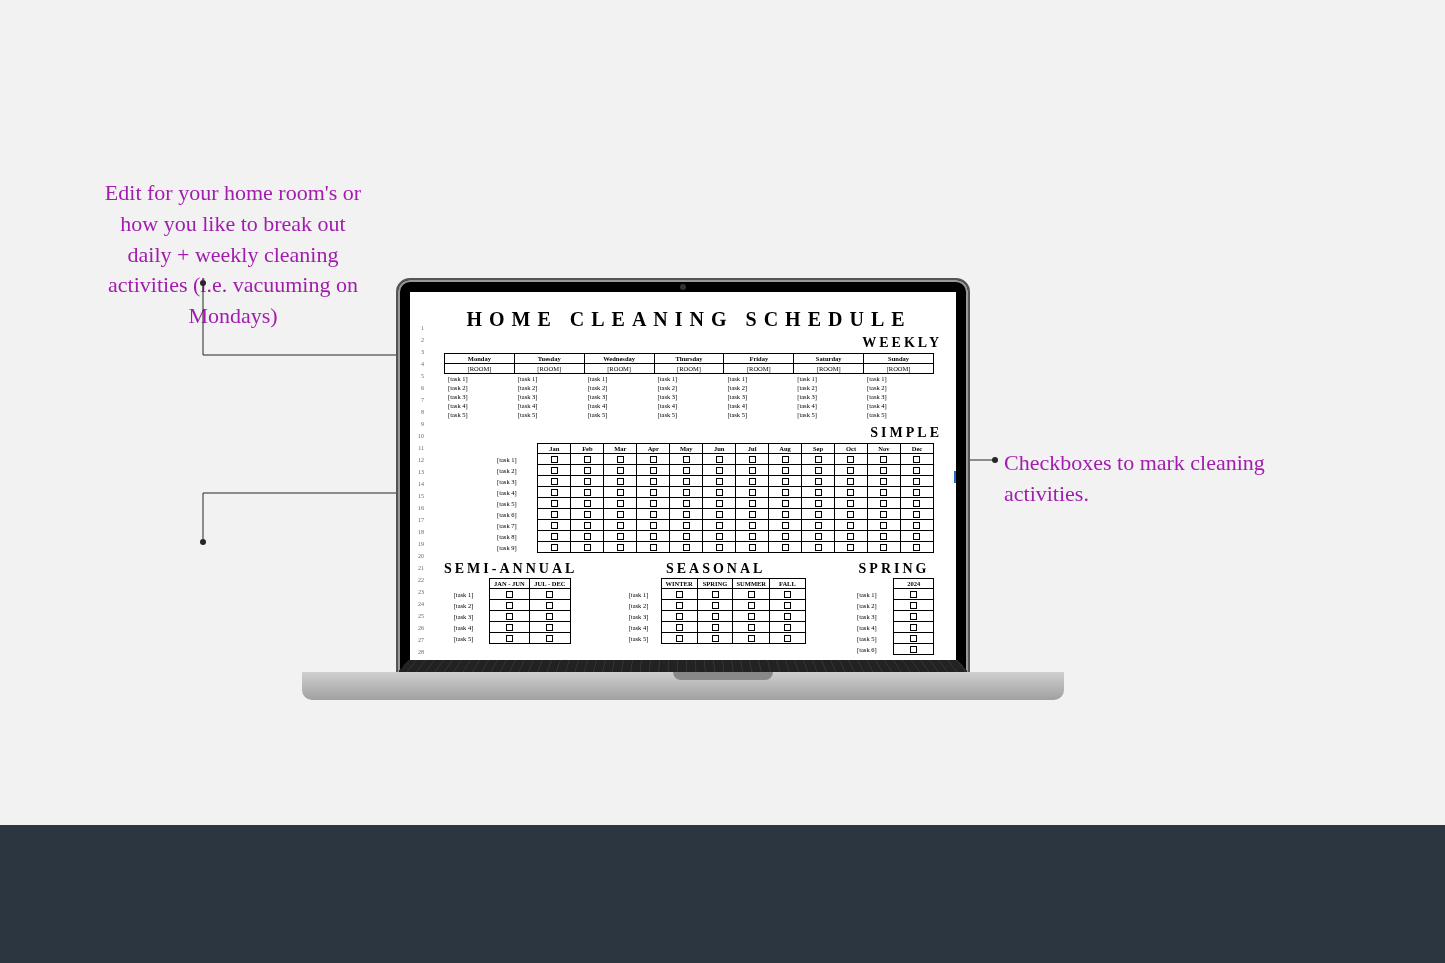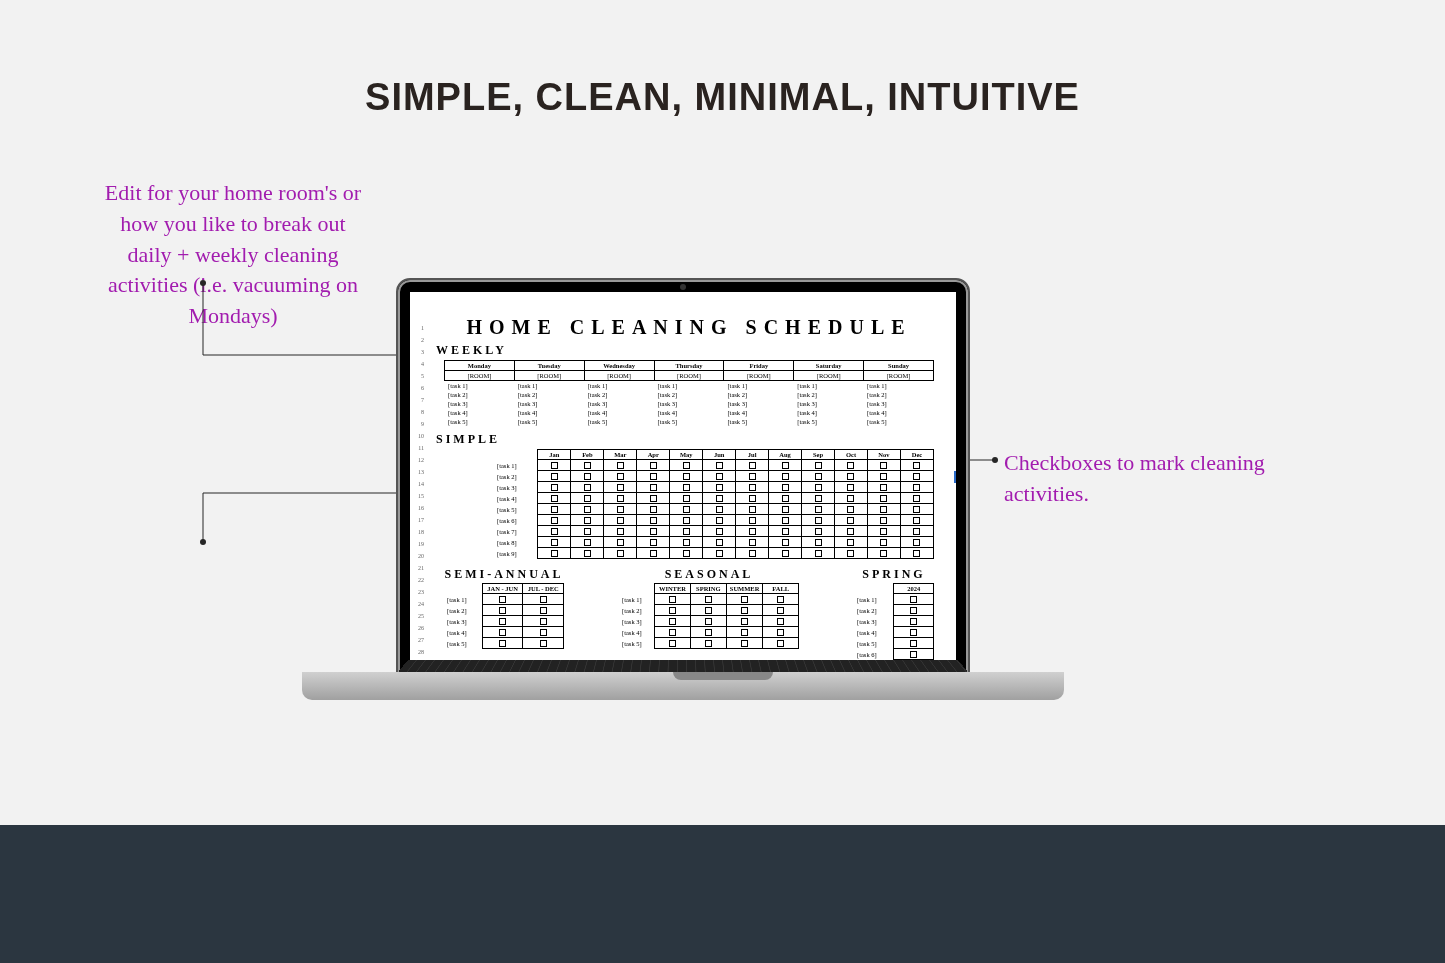--- a/index.html
+++ b/index.html
@@ -11,23 +11,23 @@
 .ann-2{top:570px;left:82px;width:300px;text-align:center}
 .ann-3{top:448px;left:1004px;width:290px;text-align:left}
 .pointer svg{position:absolute;overflow:visible}
 .dot{fill:#262626}
 .line{stroke:#262626;stroke-width:1;fill:none}
 .laptop{position:absolute;top:278px;left:396px;width:574px;height:398px;background:#000;border-radius:14px 14px 0 0;border:2px solid #555;box-shadow:0 0 0 2px #999 inset}
 .screen{position:absolute;top:12px;left:12px;right:12px;bottom:10px;background:#fff;font-family:Georgia,serif;color:#000;overflow:hidden}
 .camera{position:absolute;top:4px;left:50%;transform:translateX(-50%);width:6px;height:6px;background:#333;border-radius:50%}
 .rownums{position:absolute;top:30px;left:0;width:14px;font-size:6px;color:#666;text-align:right;line-height:12px}
 .rownums div{height:12px}
-.content{position:absolute;top:0;left:16px;right:4px;bottom:0;padding:20px 10px 0 10px}
+.content{position:absolute;top:0;left:16px;right:4px;bottom:0;padding:12px 10px 0 10px}
 .doc-title{text-align:center;font-family:Georgia,serif;font-weight:700;font-size:20px;letter-spacing:7px;margin:4px 0 4px}
-.sec-title{text-align:left;font-weight:700;font-size:12px;letter-spacing:3px;margin:2px 0}
+.sec-title{text-align:right;font-weight:700;font-size:14px;letter-spacing:3px;margin:2px 0}
 table{border-collapse:collapse;font-size:6.5px;margin:0 auto}
 th,td{border:1px solid #000;padding:1px 3px;text-align:center;font-weight:400}
 th{font-weight:700}
 .weekly-tbl{width:490px}
 .weekly-tbl th{width:70px}
 .weekly-tbl .tasks td{text-align:left;border:none;border-left:1px solid transparent;padding:1px 3px}
 .monthly-wrap{width:490px;margin:0 auto}
 .monthly-tbl{width:440px;margin-left:50px}
 .monthly-tbl th{width:30px}
 .monthly-tbl .tl{text-align:left;border:none;width:40px}
@@ -48,21 +48,20 @@
 .laptop-base{position:absolute;top:672px;left:302px;width:762px;height:28px;background:linear-gradient(#d0d0d0,#a0a0a0);border-radius:0 0 10px 10px}
 .laptop-notch{position:absolute;top:672px;left:50%;transform:translateX(-50%);width:100px;height:8px;background:#888;border-radius:0 0 10px 10px}
 .keyboard{position:absolute;top:660px;left:408px;width:550px;height:18px;background:repeating-linear-gradient(90deg,#222 0 8px,#333 8px 9px),#222;transform:perspective(400px) rotateX(50deg);transform-origin:top}
 .footer-bar{position:absolute;bottom:0;left:0;width:100%;height:138px;background:#2b3640}
 </style>
 </head>
 <body>
 
 <div class="page">
 
-  <div class="headline">SIMPLE, CLEAN, MINIMAL, INTUITIVE</div>
 
   <div class="annotation ann-1">Edit for your home room's or how you like to break out daily + weekly cleaning activities (i.e. vacuuming on Mondays)</div>
   <div class="annotation ann-3">Checkboxes to mark cleaning activities.</div>
 
   <div class="pointer">
     <svg style="top:280px;left:200px" width="230" height="90">
       <circle class="dot" cx="3" cy="3" r="3"></circle>
       <path class="line" d="M3 3 V75 H230"></path>
     </svg>
   </div>

